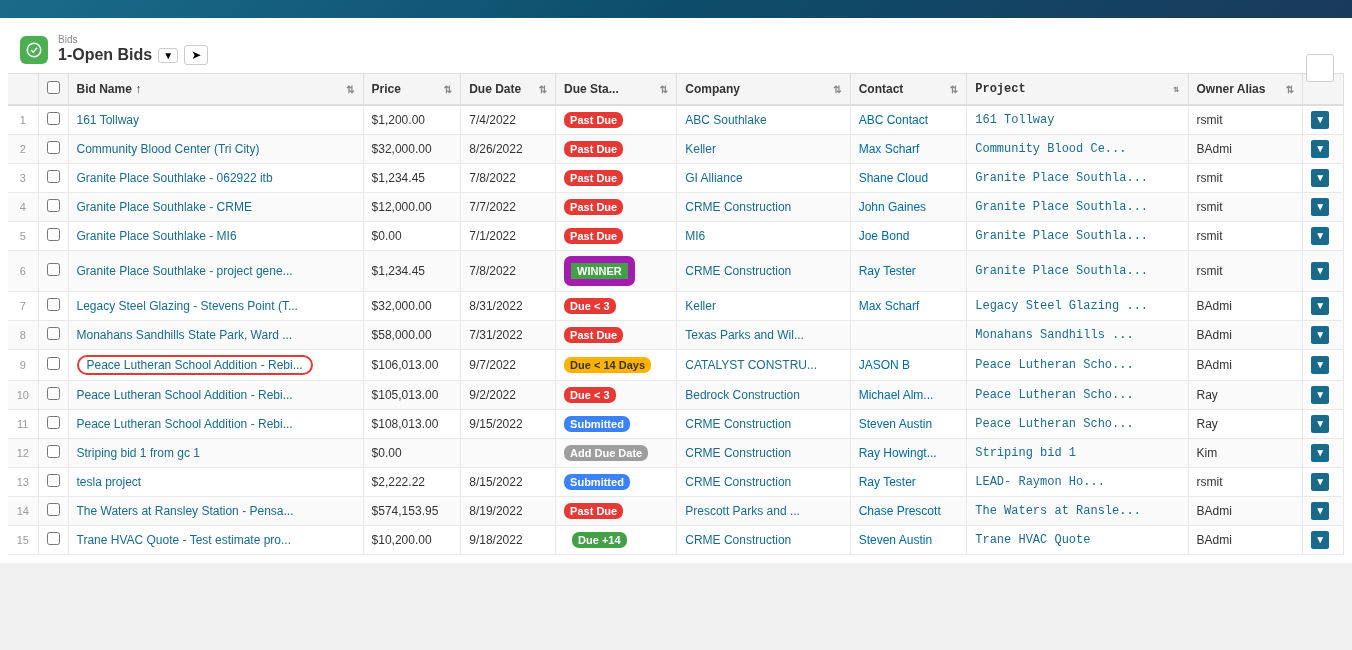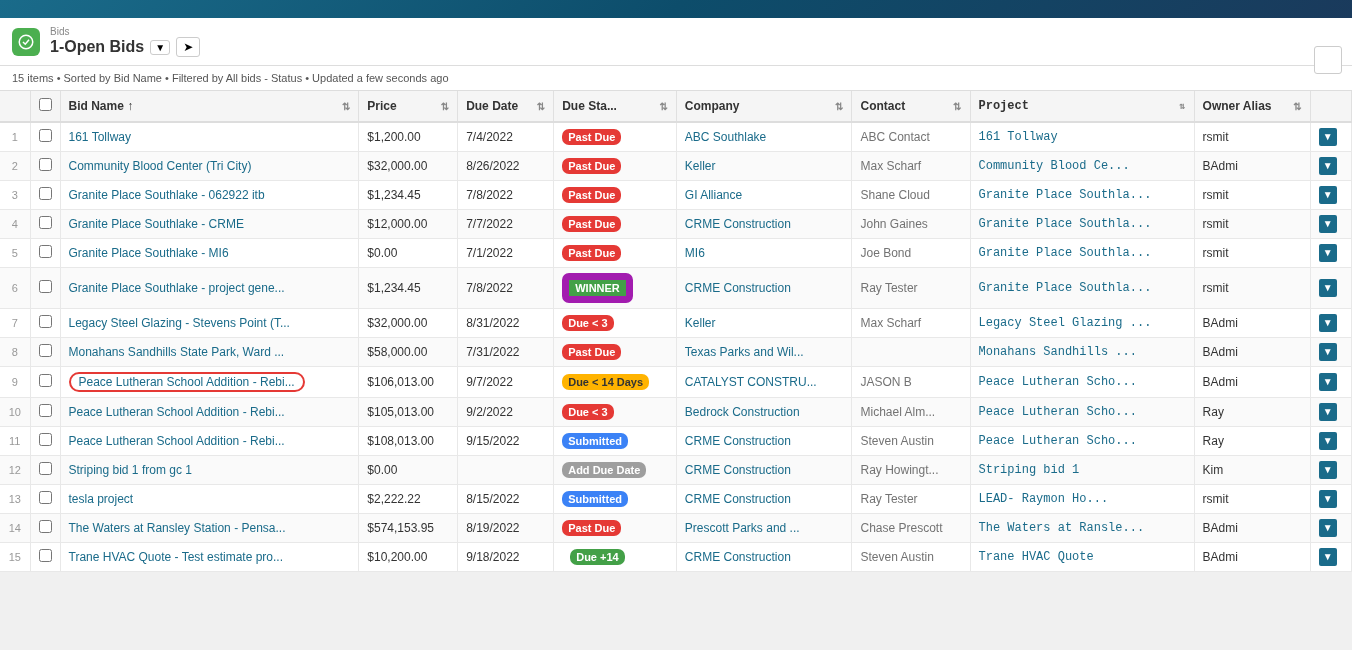--- a/index.html
+++ b/index.html
@@ -6,21 +6,21 @@
     body { font-family: Arial, sans-serif; font-size: 12px; background: #f0f0f0; color: #333; }
 
     .app-header {
       background: linear-gradient(135deg, #1a6b8a 0%, #0d4d6b 50%, #1a3a5c 100%);
       height: 18px;
     }
 
     .page-container {
       background: #fff;
       margin: 0;
-      padding: 0;
+      padding: 8px;
     }
 
     .title-bar {
       display: flex;
       align-items: center;
       padding: 8px 12px;
       border-bottom: 1px solid #ddd;
       background: #fff;
     }
 
@@ -155,21 +155,21 @@
       cursor: pointer;
       text-decoration: none;
     }
 
     .company-link {
       color: #1a6b8a;
       cursor: pointer;
     }
 
     .contact-link {
-      color: #737373;
+      color: #0369a1;
       cursor: pointer;
     }
 
     .project-link {
       color: #1a6b8a;
       cursor: pointer;
     }
 
     .status-badge {
       display: inline-block;
@@ -240,21 +240,20 @@
       <span class="title-label">Bids</span>
       <div class="title-main">
         <span>1-Open Bids</span>
         <button class="dropdown-btn">▼</button>
         <button class="nav-btn">➤</button>
       </div>
     </div>
     <button class="top-right-btn"></button>
   </div>
 
-  <div class="subtitle">15 items • Sorted by Bid Name • Filtered by All bids - Status • Updated a few seconds ago</div>
 
   <div class="table-container">
     <table>
       <thead>
         <tr>
           <th style="width:30px;"></th>
           <th style="width:28px;">
             <input type="checkbox" style="">
           </th>
           <th style="min-width:220px;">

